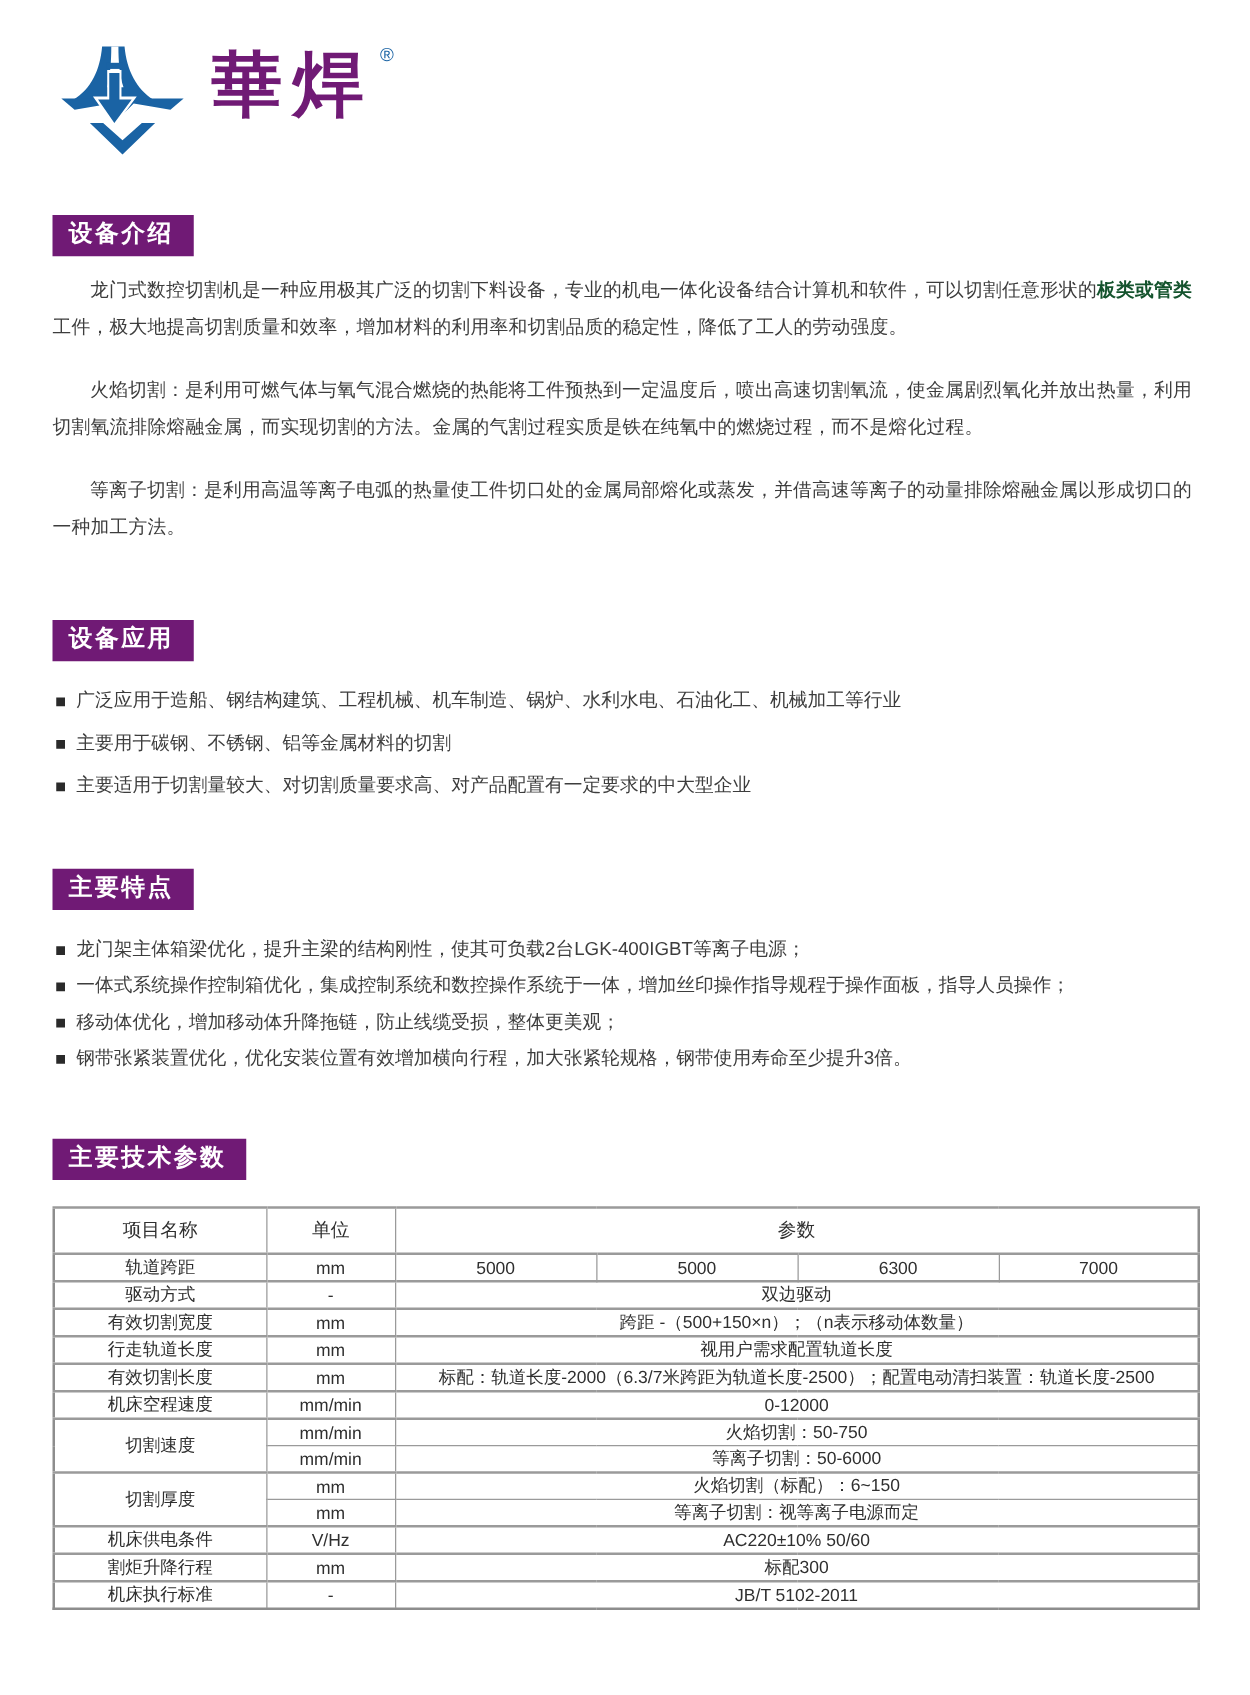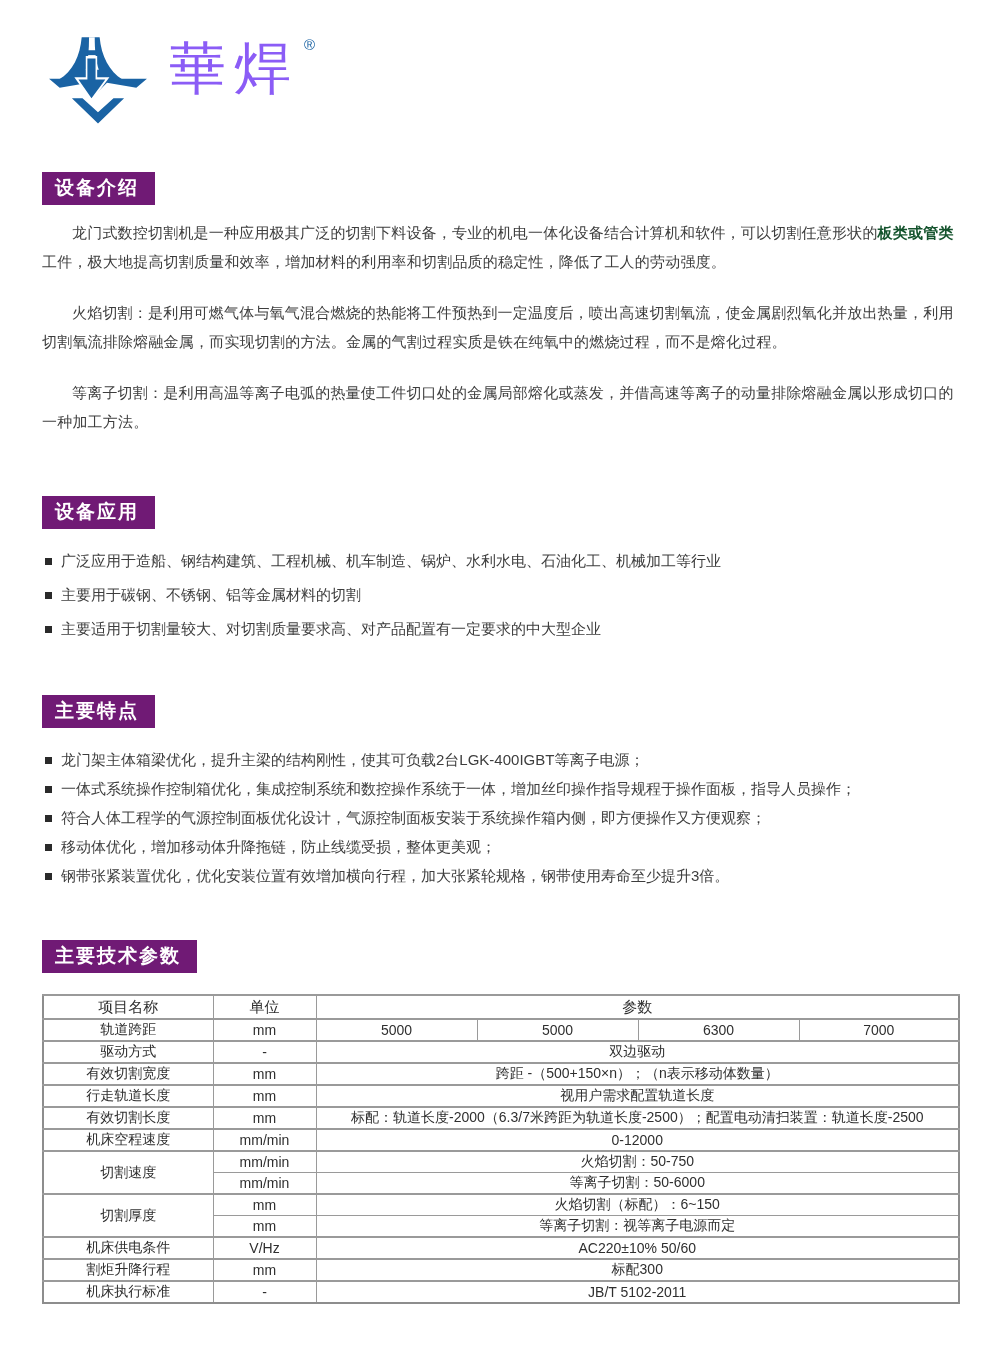--- a/index.html
+++ b/index.html
@@ -22,22 +22,22 @@
   .brand-row {
     display: flex;
     align-items: flex-start;
     height: 104px;
     margin-left: 3px;
   }
   .logo-icon-svg { display: block; }
   .wordmark-wrap { position: relative; margin-left: 18px; margin-top: 8px; }
   .wordmark {
     font-size: 57px;
-    font-weight: normal;
-    color: #8b5cf6;
+    font-weight: bold;
+    color: #701a75;
     letter-spacing: 8px;
     line-height: 1;
   }
   .reg {
     position: absolute;
     top: -4px;
     right: -16px;
     font-size: 15px;
     color: #1A63A4;
   }
@@ -102,21 +102,21 @@
   table.spec-table td {
     border: 1px solid #9a9a9a;
     text-align: center;
     vertical-align: middle;
     height: 15px;
     padding: 1px 6px;
     overflow: hidden;
     white-space: nowrap;
   }
   table.spec-table tr.grp td { border-top: 2px solid #9a9a9a; }
-  table.spec-table tr.thead td { font-size: 15px; height: 24px; }
+  table.spec-table tr.thead td { font-size: 15px; height: 37px; }
 </style>
 </head>
 <body>
 
 <div class="page">
 
   <header class="brand-row">
     <svg class="logo-icon-svg" width="106" height="96" viewBox="0 0 130 115" aria-hidden="true">
       <g fill="#1A63A4">
 
@@ -174,24 +174,20 @@
   <section class="sec-features">
     <div class="sec-title">主要特点</div>
     <ul class="blist feat">
       <li>
           <span class="sq"></span>
           <span class="btxt">龙门架主体箱梁优化，提升主梁的结构刚性，使其可负载2台LGK-400IGBT等离子电源；</span>
         </li>
       <li>
           <span class="sq"></span>
           <span class="btxt">一体式系统操作控制箱优化，集成控制系统和数控操作系统于一体，增加丝印操作指导规程于操作面板，指导人员操作；</span>
-        </li>
-      <li>
-          <span class="sq"></span>
-          <span class="btxt">符合人体工程学的气源控制面板优化设计，气源控制面板安装于系统操作箱内侧，即方便操作又方便观察；</span>
         </li>
       <li>
           <span class="sq"></span>
           <span class="btxt">移动体优化，增加移动体升降拖链，防止线缆受损，整体更美观；</span>
         </li>
       <li>
           <span class="sq"></span>
           <span class="btxt">钢带张紧装置优化，优化安装位置有效增加横向行程，加大张紧轮规格，钢带使用寿命至少提升3倍。</span>
         </li>
     </ul>

